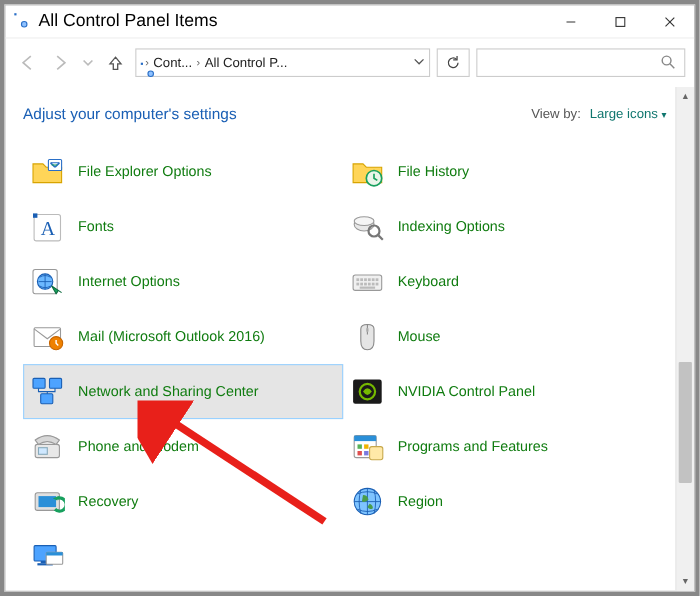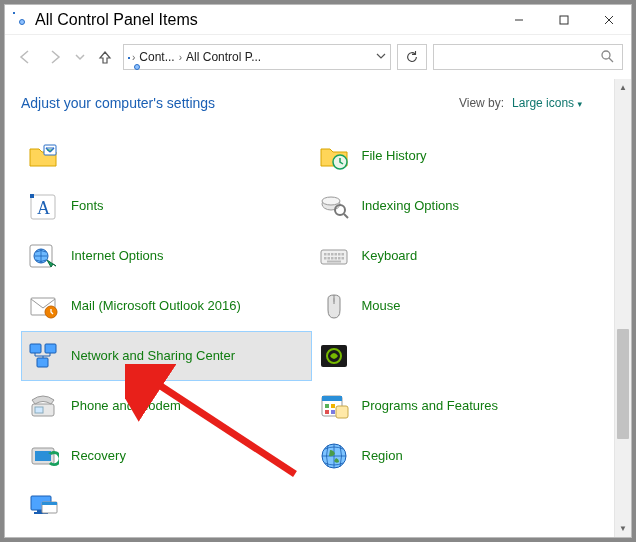--- a/index.html
+++ b/index.html
@@ -76,21 +76,21 @@
   }
   .main {
     flex: 1;
     padding: 16px 0 0 16px;
     position: relative;
   }
   .heading-row {
     display: flex;
     align-items: center;
     justify-content: space-between;
-    padding-right: 32px;
+    padding-right: 8px;
     margin-bottom: 20px;
   }
   .heading {
     color: #1a5fb4;
     font-size: 14px;
   }
   .viewby { display:flex; align-items:center; gap:8px; font-size:12px;}
   .viewby-label { color:#555; }
   .viewby-value { color:#0f766e; }
   .items {
@@ -235,20 +235,21 @@
           <div class="item">
             <span class="icon-box">
               <svg width="32" height="32" viewBox="0 0 32 32">
                 <path d="M3 9 L12 9 L15 12 L29 12 L29 26 L3 26 Z" fill="#ffd558" stroke="#d8a400"></path>
                 <rect x="17" y="5" width="12" height="10" rx="1" fill="#fff" stroke="#2a6fc7"></rect>
                 <path d="M19 8 L23 12 M27 8 L23 12" stroke="#2a6fc7" stroke-width="1.5" fill="none"></path>
                 <path d="M19 8 L27 8" stroke="#2a6fc7"></path>
                 <path d="M20 10 h5" stroke="#18a05e"></path>
               </svg>
             </span>
+            <span class="label">File Explorer Options</span>
           </div>
           <div class="item">
             <span class="icon-box">
               <svg width="32" height="32" viewBox="0 0 32 32">
                 <path d="M3 9 L12 9 L15 12 L29 12 L29 26 L3 26 Z" fill="#ffd558" stroke="#d8a400"></path>
                 <circle cx="22" cy="22" r="7" fill="#eaf5ea" stroke="#18a05e" stroke-width="1.5"></circle>
                 <path d="M22 18 L22 22 L25 24" stroke="#18a05e" stroke-width="1.5" fill="none"></path>
               </svg>
             </span>
             <span class="label">File History</span>
@@ -341,20 +342,21 @@
             <span class="label">Network and Sharing Center</span>
           </div>
           <div class="item">
             <span class="icon-box">
               <svg width="32" height="32" viewBox="0 0 32 32">
                 <rect x="3" y="5" width="26" height="22" rx="2" fill="#1a1a1a"></rect>
                 <circle cx="16" cy="16" r="7" fill="none" stroke="#76b900" stroke-width="2"></circle>
                 <path d="M12 16 q4 -6 8 0 q-4 6 -8 0" fill="#76b900"></path>
               </svg>
             </span>
+            <span class="label">NVIDIA Control Panel</span>
           </div>
           <div class="item">
             <span class="icon-box">
               <svg width="32" height="32" viewBox="0 0 32 32">
                 <rect x="5" y="14" width="22" height="12" rx="2" fill="#e8e8e8" stroke="#999"></rect>
                 <rect x="8" y="17" width="8" height="6" fill="#cfe8ff" stroke="#8ab"></rect>
                 <path d="M5 10 q11 -8 22 0 l-3 4 q-8 -5 -16 0 Z" fill="#d8d8d8" stroke="#999"></path>
               </svg>
             </span>
             <span class="label">Phone and Modem</span>

